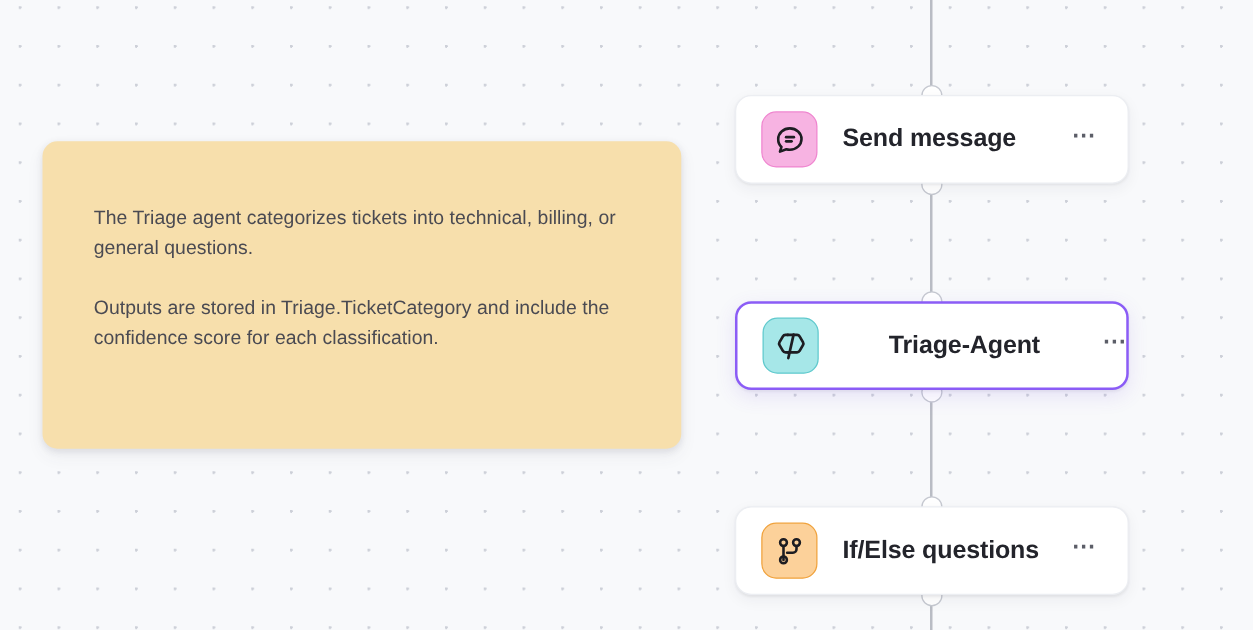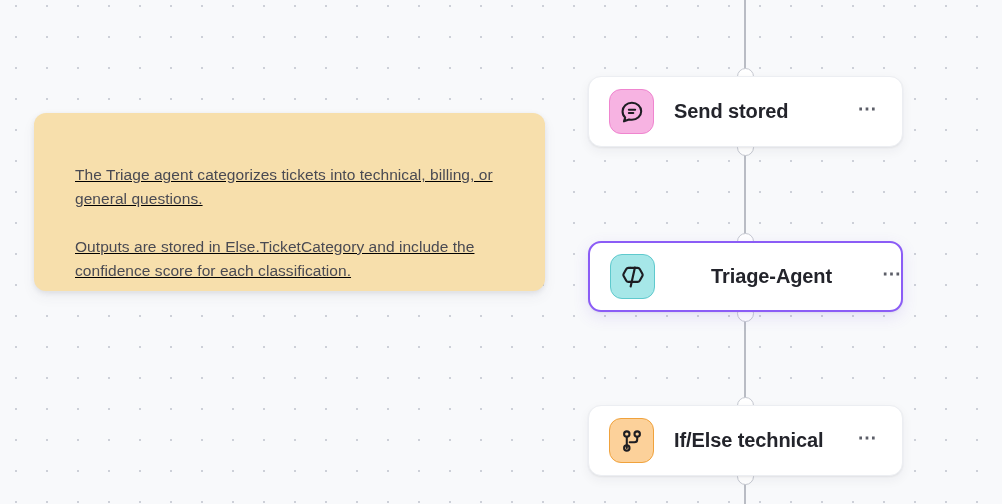--- a/index.html
+++ b/index.html
@@ -27,26 +27,25 @@
     background-position: 15px 5px;
     overflow: hidden;
   }
 
   
   #sticky-note {
     position: absolute;
     left: 34px;
     top: 113px;
     width: 511px;
-    height: 178px;
+    height: 246px;
     background: #f7dfac;
     border-radius: 12px;
     box-shadow: 0 2px 5px rgba(60,60,80,0.10), 0 6px 14px rgba(60,60,80,0.06);
     padding: 50px 42px 0 41px;
-    text-decoration: underline;
   }
 
   .sticky-para {
     font-size: 15.5px;
     line-height: 24px;
     color: #4a4a52;
     letter-spacing: 0.05px;
     max-width: 420px;
   }
   .sticky-para + .sticky-para { margin-top: 24px; }
@@ -141,21 +140,21 @@
   #node-triage-agent   { top: 241px; }
   #node-ifelse         { top: 405px; }
 </style>
 </head>
 <body>
 
 <div id="canvas">
 
   <div id="sticky-note">
     <div class="sticky-para">The Triage agent categorizes tickets into technical, billing, or general questions.</div>
-    <div class="sticky-para">Outputs are stored in Else.TicketCategory and include the confidence score for each classification.</div>
+    <div class="sticky-para">Outputs are stored in Triage.TicketCategory and include the confidence score for each classification.</div>
   </div>
 
   <div id="connector-layer">
 
     <div class="edge-line" style="top:0px; height:76px;"></div>
 
     <div class="edge-line" style="top:147px; height:94px;"></div>
 
     <div class="edge-line" style="top:313px; height:92px;"></div>
 
@@ -170,21 +169,21 @@
   </div>
 
   <div class="node" id="node-send-message">
     <div class="node-icon icon-pink">
       <svg width="26" height="26" viewBox="0 0 24 24" fill="none" stroke="#1d1d22" stroke-width="1.9" stroke-linecap="round" stroke-linejoin="round">
         <path d="M20.5 11.3c0 4.4-3.9 7.9-8.6 7.9a9.6 9.6 0 0 1-2.6-.35L4.6 20.6l1.1-3.45A7.55 7.55 0 0 1 3.3 11.3c0-4.37 3.85-7.9 8.6-7.9s8.6 3.53 8.6 7.9z"></path>
         <line x1="9.1" y1="9.9" x2="14.9" y2="9.9"></line>
         <line x1="9.1" y1="13.0" x2="13.2" y2="13.0"></line>
       </svg>
     </div>
-    <div class="node-label">Send stored</div>
+    <div class="node-label">Send message</div>
     <div class="node-menu">⋯</div>
   </div>
 
   <div class="node selected" id="node-triage-agent">
     <div class="node-icon icon-cyan">
       <svg width="28" height="28" viewBox="0 0 24 24" fill="none" stroke="#1d1d22" stroke-width="1.85" stroke-linecap="round" stroke-linejoin="round">
         <path d="M9.6 4.2H16a2 2 0 0 1 1.73 1l2.3 4a2 2 0 0 1 0 2l-2.3 4a2 2 0 0 1-1.73 1H9.6"></path>
         <path d="M9.6 4.2H8.0a2 2 0 0 0-1.73 1l-2.3 4a2 2 0 0 0 0 2l2.3 4a2 2 0 0 0 1.73 1h1.6"></path>
         <line x1="13.6" y1="4.0" x2="10.0" y2="20.1"></line>
       </svg>
@@ -196,17 +195,17 @@
   <div class="node" id="node-ifelse">
     <div class="node-icon icon-amber">
       <svg width="26" height="26" viewBox="0 0 24 24" fill="none" stroke="#1d1d22" stroke-width="1.9" stroke-linecap="round" stroke-linejoin="round">
         <circle cx="7.2" cy="5.6" r="2.5"></circle>
         <circle cx="16.8" cy="5.6" r="2.5"></circle>
         <circle cx="7.2" cy="18.4" r="2.5"></circle>
         <path d="M7.2 8.1v10.3"></path>
         <path d="M16.8 8.1v2.4a2.6 2.6 0 0 1-2.6 2.6H9.9"></path>
       </svg>
     </div>
-    <div class="node-label">If/Else technical</div>
+    <div class="node-label">If/Else questions</div>
     <div class="node-menu">⋯</div>
   </div>
 
 </div>
 
 </body></html>

